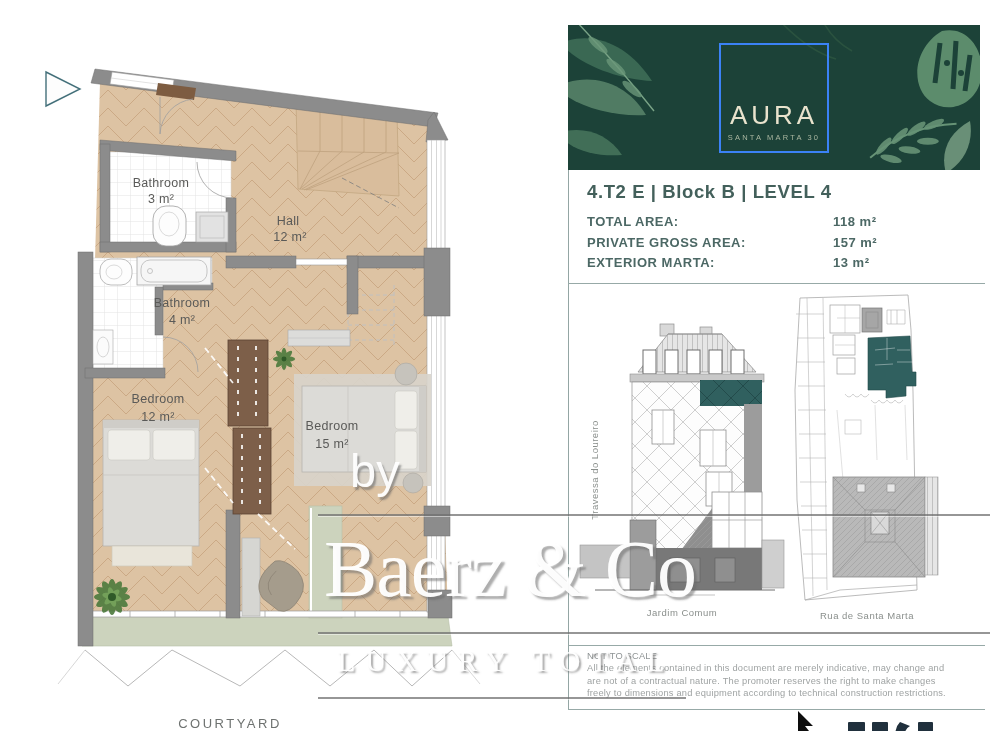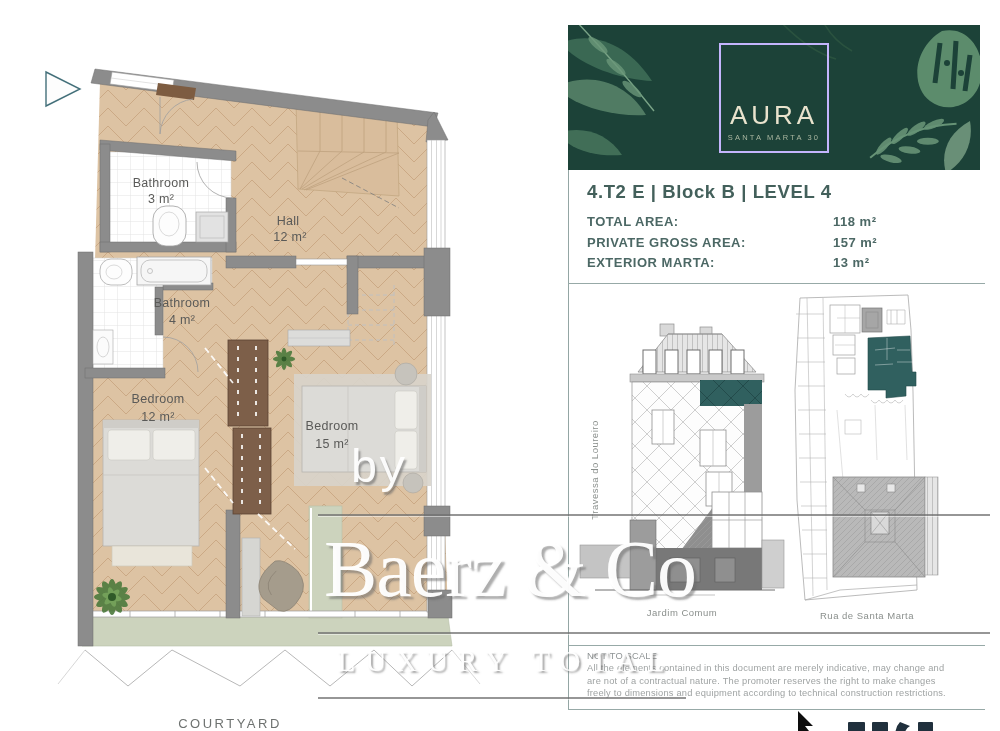--- a/index.html
+++ b/index.html
@@ -3,38 +3,38 @@
 <meta charset="utf-8">
 <style>
   html,body{margin:0;padding:0;background:#fff;width:1000px;height:731px;overflow:hidden;
     font-family:"Liberation Sans",sans-serif;}
   #stage{position:relative;width:1000px;height:731px;background:#fff;}
   svg text{font-family:"Liberation Sans",sans-serif;}
   
   .banner{position:absolute;left:568px;top:25px;width:412px;height:145px;background:#1c4238;overflow:hidden;}
   .banner-leaves{position:absolute;left:0;top:0;}
   .logo-box{position:absolute;left:50%;top:50%;transform:translate(-50%,-50%);width:110px;height:110px;
-    border:2px solid #c4b5fd;display:flex;flex-direction:column;justify-content:flex-end;align-items:center;
+    border:2px solid #3b82f6;display:flex;flex-direction:column;justify-content:flex-end;align-items:center;
     padding-bottom:9px;box-sizing:border-box;}
   .logo-name{color:#e9e3cd;font-size:26px;letter-spacing:4px;font-weight:400;line-height:26px;}
   .logo-sub{color:#a9b6a0;font-size:7.5px;letter-spacing:2.2px;margin-top:5px;}
   .vline{position:absolute;left:568px;top:170px;width:1px;height:539px;background:#94a6a4;}
   .hline{position:absolute;left:568px;width:417px;height:1px;background:#97a9a7;}
   .unit-title{position:absolute;left:587px;top:181px;width:390px;color:#43605b;font-size:18.5px;
     font-weight:700;letter-spacing:0.6px;}
   .areas{position:absolute;left:587px;top:212px;width:390px;}
   .area-row{display:grid;grid-template-columns:246px auto;color:#4c6865;font-size:13px;
     letter-spacing:0.5px;line-height:20.5px;font-weight:bold;}
   .disclaimer{position:absolute;left:587px;top:650px;width:388px;color:#9fa3a3;font-size:9.3px;
     line-height:12.3px;letter-spacing:0.2px;}
   .disclaimer .dhead{color:#8f9495;}
   
   .wm{position:absolute;pointer-events:none;z-index:50;}
   .wm-line{height:2px;background:#6f6f6f;opacity:.72;box-shadow:0 1px 0 rgba(255,255,255,.65);}
-  .wm-by{left:350px;top:443px;font-family:Liberation Mono, monospace;font-size:47px;color:rgba(255,255,255,.95);
+  .wm-by{left:350px;top:443px;font-family:Liberation Sans, sans-serif;font-size:47px;color:rgba(255,255,255,.95);
     text-shadow:2px 3px 2px rgba(105,105,105,.6);}
   .wm-name{left:314px;top:520px;width:382px;text-align:right;font-family:"Liberation Serif",serif;
     font-size:80px;line-height:98px;color:rgba(255,255,255,.96);text-shadow:3px 3px 2px rgba(105,105,105,.55);
     letter-spacing:-1px;}
   .wm-tag{left:316px;top:645px;width:380px;text-align:center;font-family:"Liberation Serif",serif;
     font-size:29px;letter-spacing:10px;color:rgba(255,255,255,.96);text-shadow:2px 2px 2px rgba(105,105,105,.6);
     white-space:nowrap;}
   .corner{position:absolute;left:790px;top:698px;z-index:60;}
 </style>
 </head>

